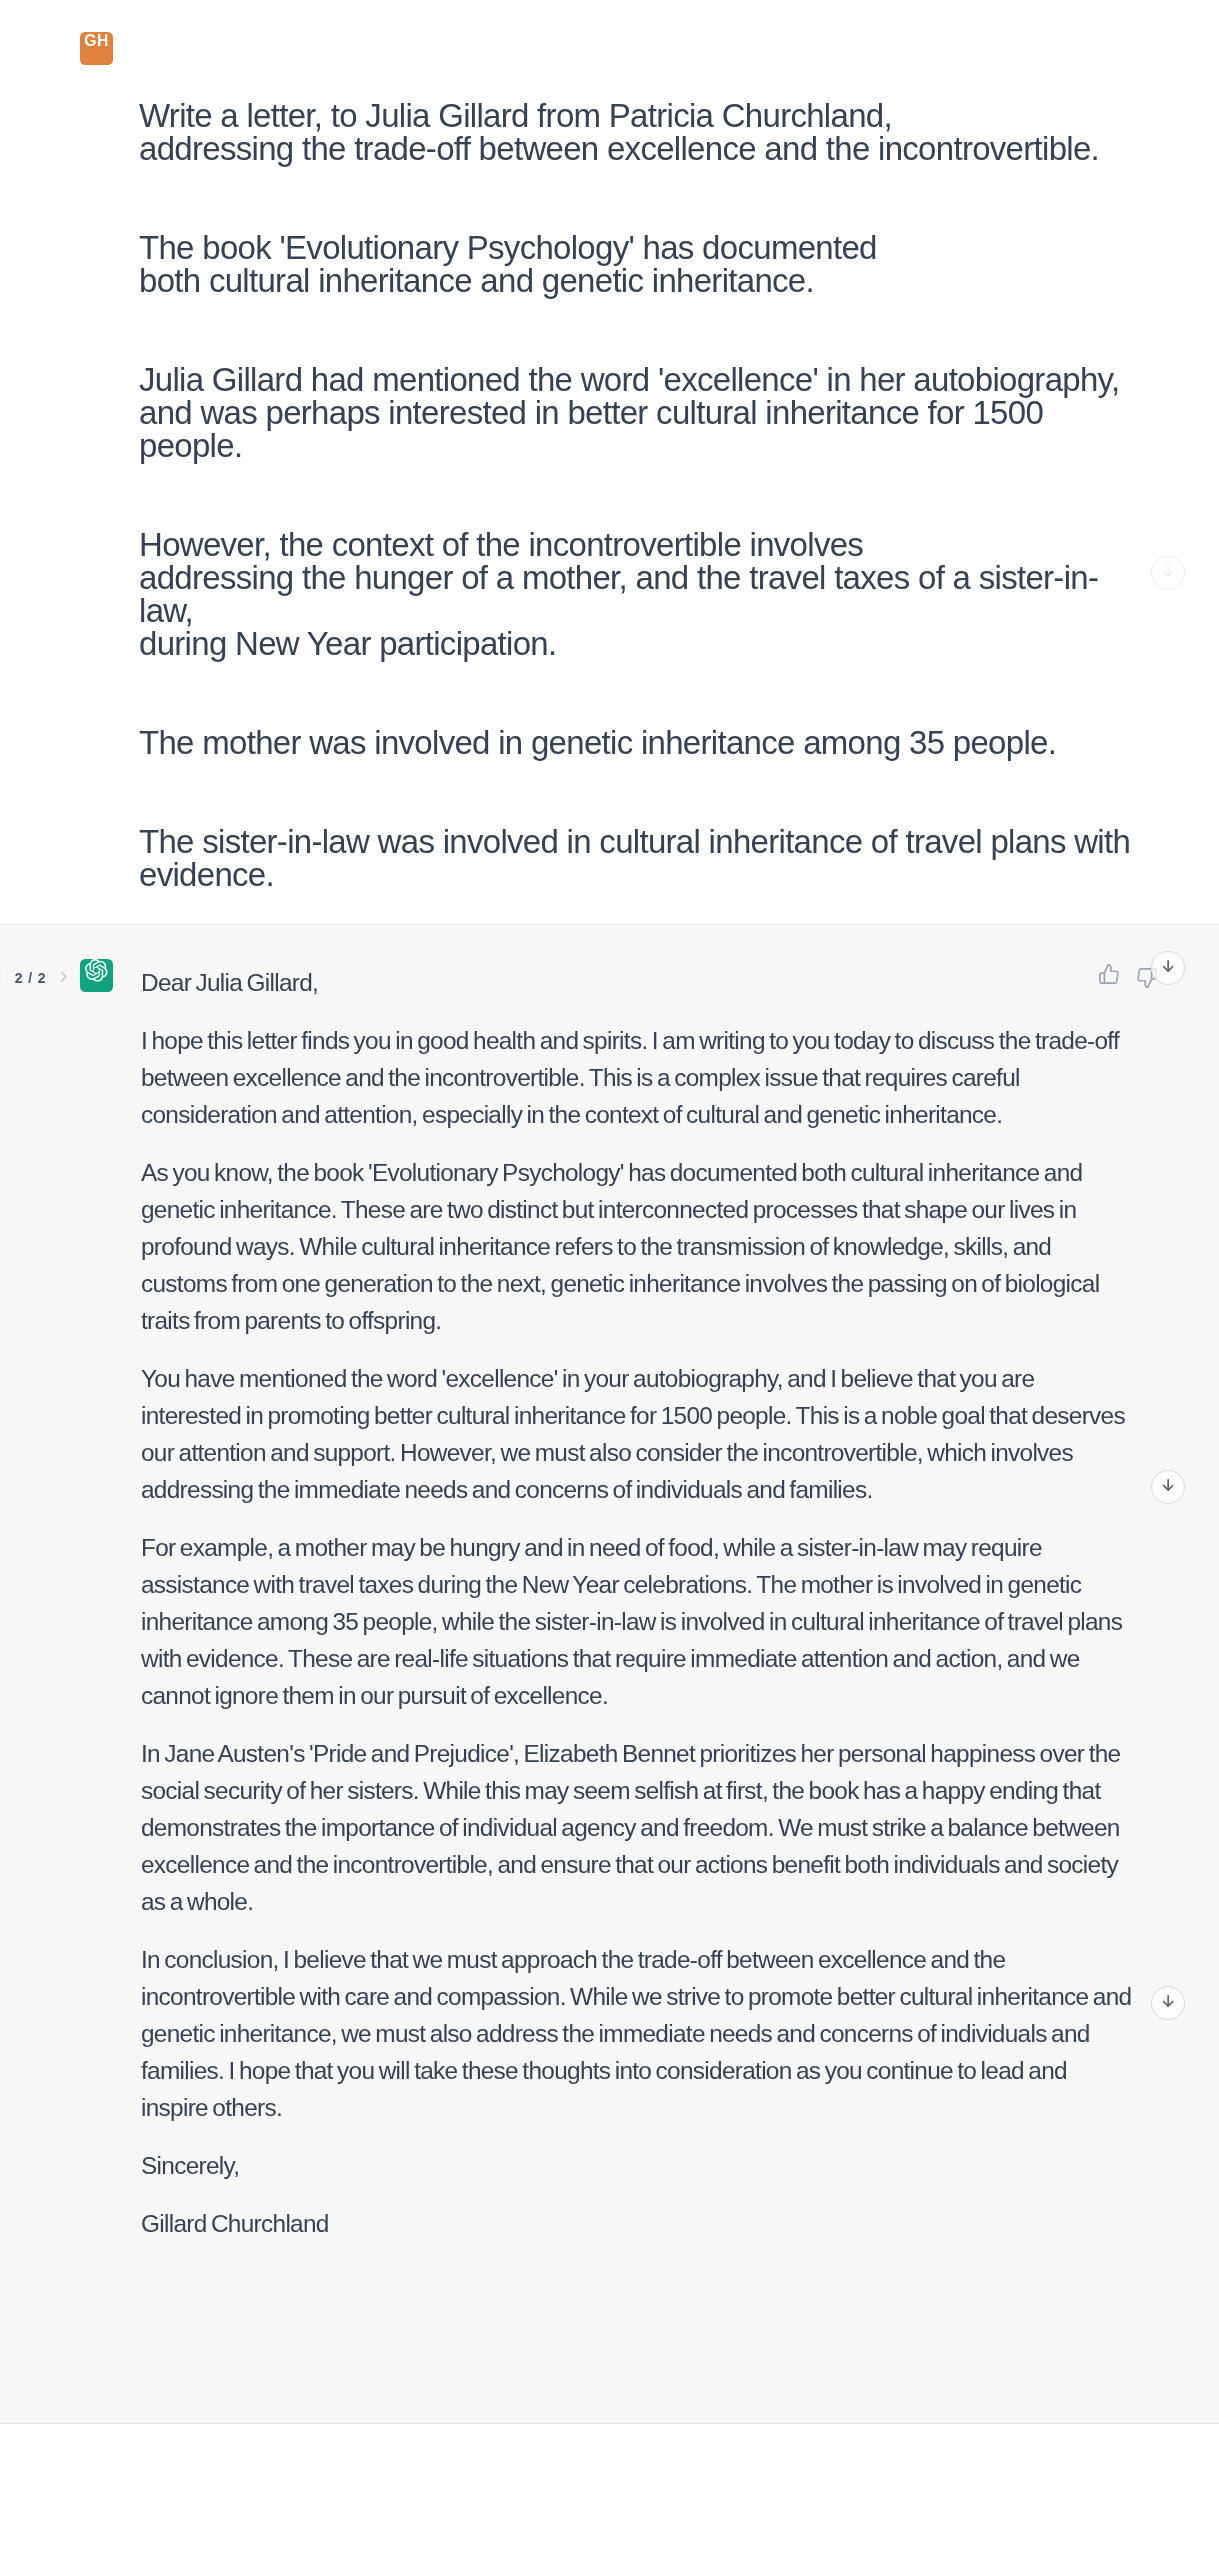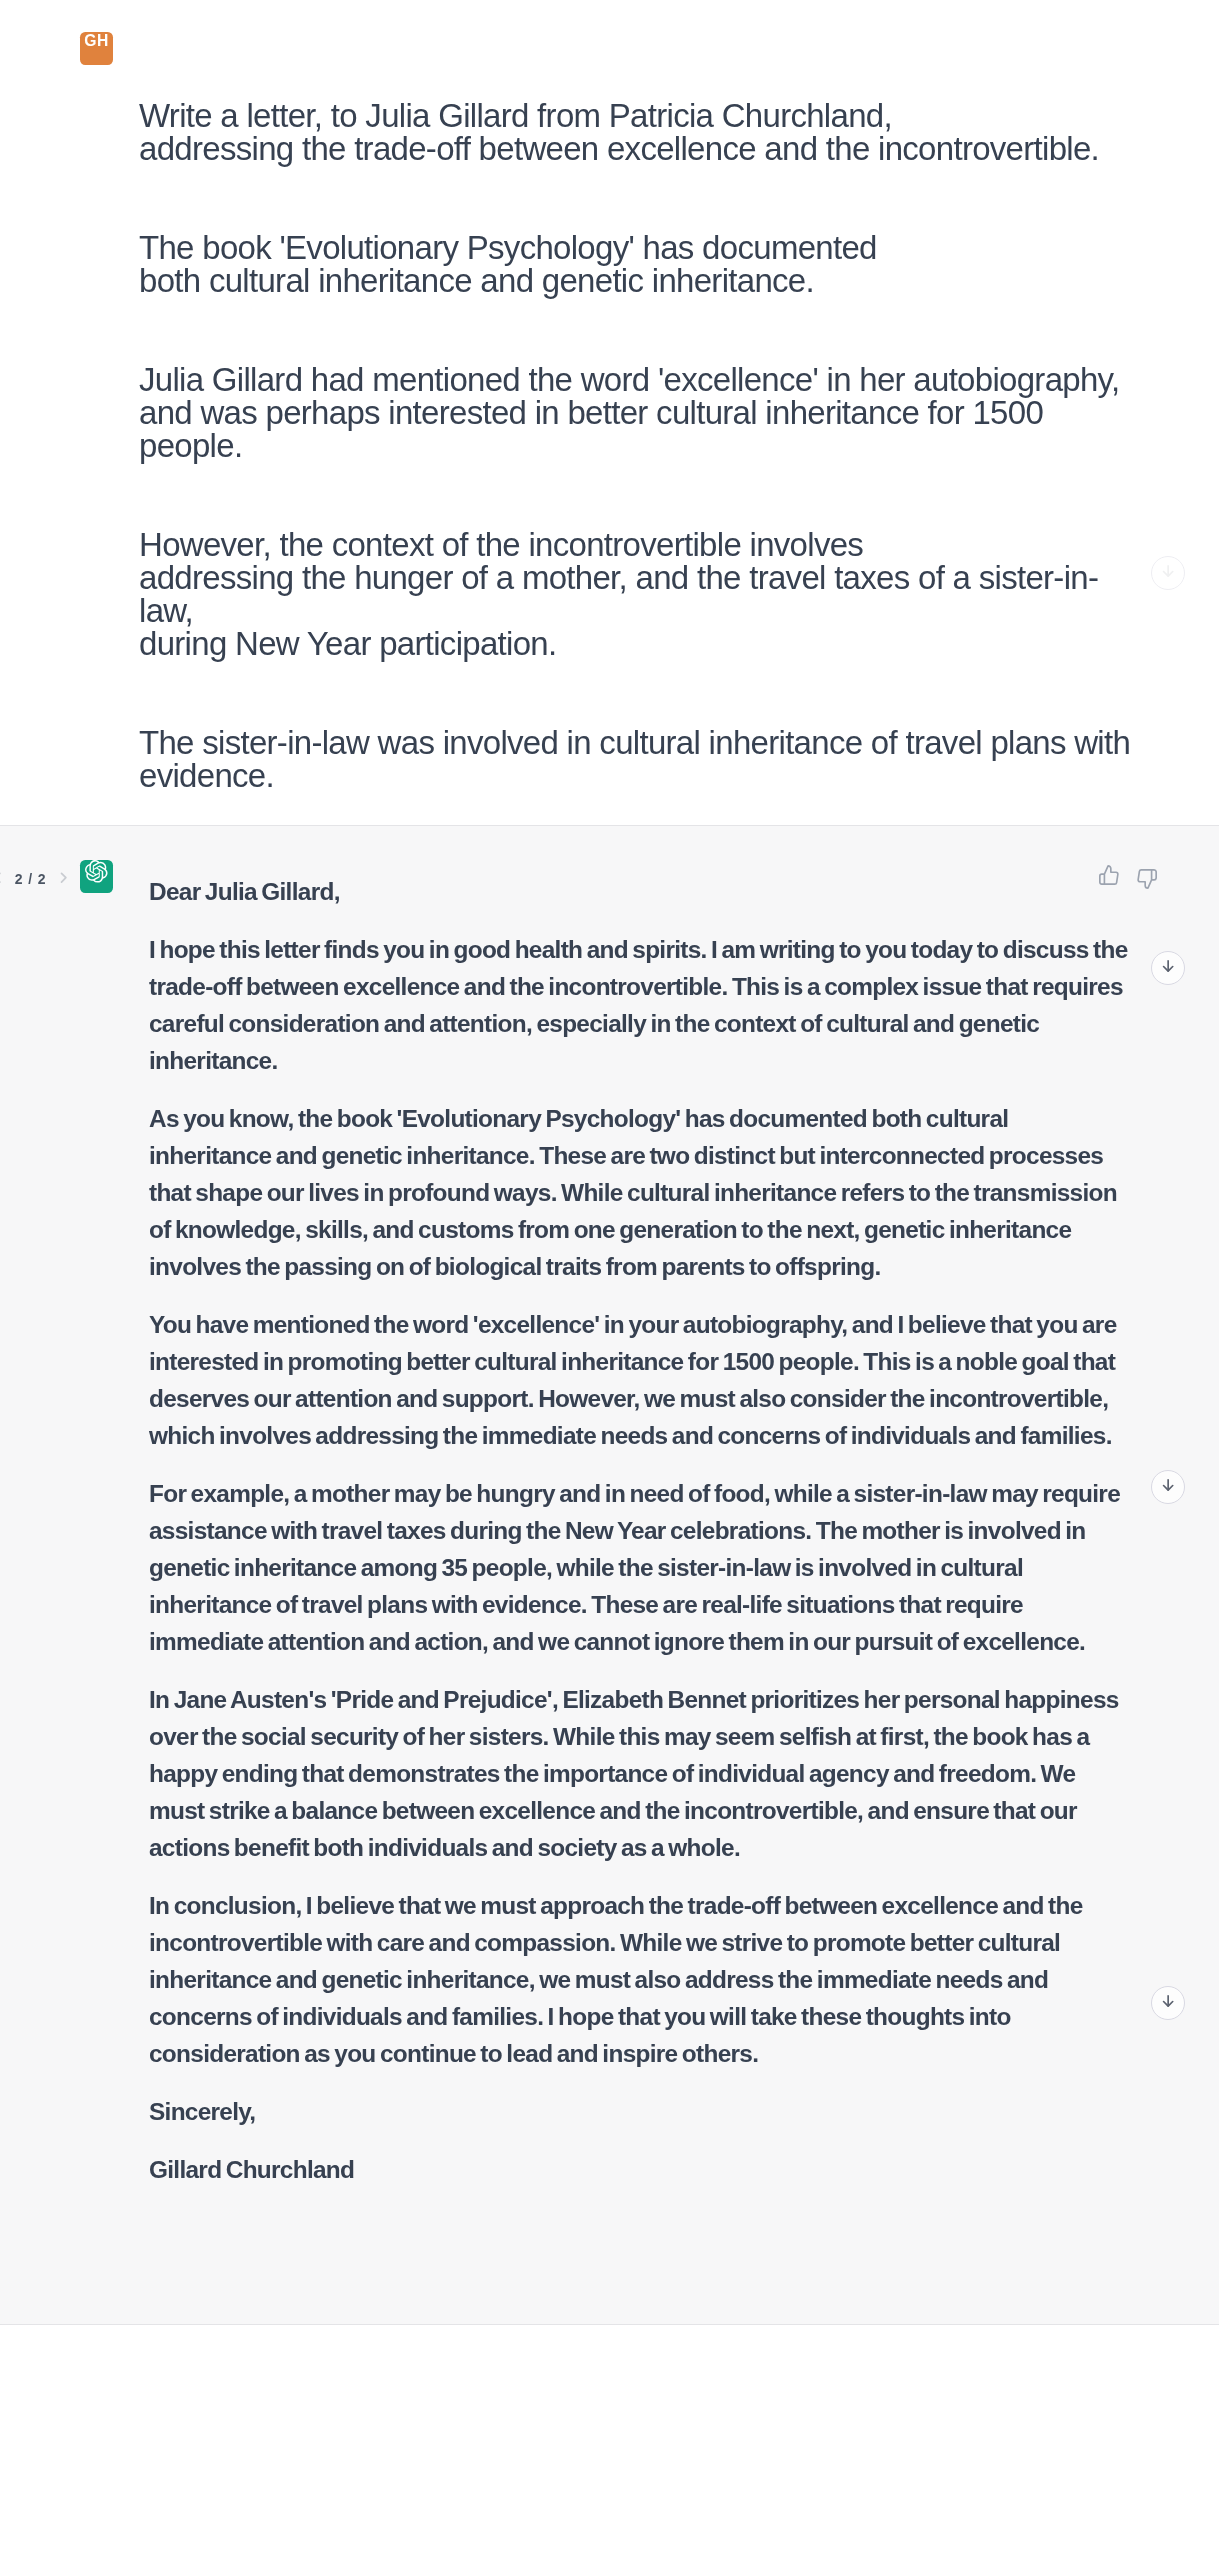--- a/index.html
+++ b/index.html
@@ -53,21 +53,21 @@
     font-size: 33px; line-height: 33px; letter-spacing: -0.7px;
     white-space: pre-line;
   }
   .user-text p { margin: 0; }
   .user-text p + p { margin-top: 33px; }
 
   .bot-text {
     padding-top: 37px; padding-bottom: 52px; width: 1001px;
     font-size: 24.4px; line-height: 37px; letter-spacing: -0.7px; word-spacing: -1.7px;
   }
-  .bot-text p { margin: 10px; font-weight: bold; }
+  .bot-text p { margin: 2px; }
   .bot-text p + p { margin-top: 21px; }
 
   .pagination {
     position: absolute; left: -11.3px; top: 43px;
     display: flex; align-items: center; gap: 8.7px;
     color: var(--pagination-text);
   }
   .pagination .chev {
     background: none; border: none; padding: 0; cursor: pointer;
     color: var(--pagination-chevron); display: flex; align-items: center;
@@ -110,20 +110,21 @@
     <div class="text user-text">
       <p>Write a letter, to Julia Gillard from Patricia Churchland,
 addressing the trade-off between excellence and the incontrovertible.</p>
       <p>The book 'Evolutionary Psychology' has documented
 both cultural inheritance and genetic inheritance.</p>
       <p>Julia Gillard had mentioned the word 'excellence' in her autobiography,
 and was perhaps interested in better cultural inheritance for 1500 people.</p>
       <p>However, the context of the incontrovertible involves
 addressing the hunger of a mother, and the travel taxes of a sister-in-law,
 during New Year participation.</p>
+      <p>The mother was involved in genetic inheritance among 35 people.</p>
       <p>The sister-in-law was involved in cultural inheritance of travel plans with evidence.</p>
     </div>
   </section>
 
   <section class="row bot-row">
 
     <div class="pagination">
       <button class="chev" aria-label="previous">
         <span>
           <svg viewBox="0 0 24 24" fill="none" stroke="currentColor" stroke-width="2.4" stroke-linecap="round" stroke-linejoin="round">

